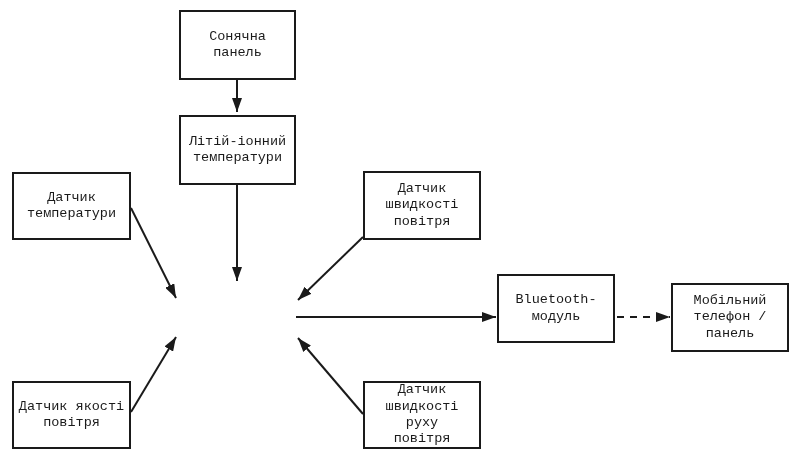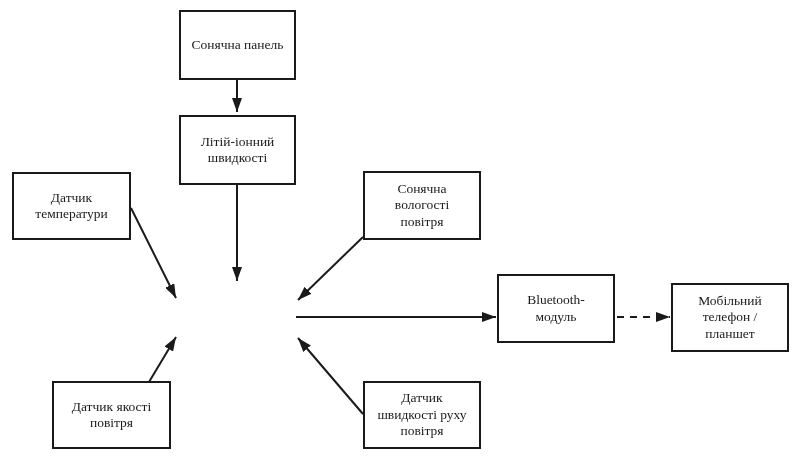--- a/index.html
+++ b/index.html
@@ -5,21 +5,21 @@
   html, body {
     margin: 0;
     padding: 0;
     background: #ffffff;
   }
   .canvas {
     position: relative;
     width: 798px;
     height: 458px;
     background: #ffffff;
-    font-family: Liberation Serif, serif;
+    font-family: Liberation Mono, monospace;
     overflow: hidden;
   }
   .edges {
     position: absolute;
     left: 0;
     top: 0;
     width: 798px;
     height: 458px;
     pointer-events: none;
   }
@@ -39,21 +39,21 @@
     line-height: 1.22;
     color: #1a1a1a;
     padding: 2px 4px;
   }
   
   .n-solar      { left: 179px; top:  10px; width: 117px; height: 70px; }
   .n-battery    { left: 179px; top: 115px; width: 117px; height: 70px; }
   .n-temp       { left:  12px; top: 172px; width: 119px; height: 68px; }
   .n-humidity   { left: 363px; top: 171px; width: 118px; height: 69px; }
   .n-mcu        { left: 178px; top: 283px; width: 118px; height: 69px; }
-  .n-quality    { left:  12px; top: 381px; width: 119px; height: 68px; margin-left: 40px; }
+  .n-quality    { left:  12px; top: 381px; width: 119px; height: 68px; }
   .n-speed      { left: 363px; top: 381px; width: 118px; height: 68px; }
   .n-bluetooth  { left: 497px; top: 274px; width: 118px; height: 69px; }
   .n-mobile     { left: 671px; top: 283px; width: 118px; height: 69px; }
 </style>
 </head>
 <body>
 
 <div class="canvas">
 
   <svg class="edges" width="798" height="458" viewBox="0 0 798 458" xmlns="http://www.w3.org/2000/svg">
@@ -71,30 +71,30 @@
     <line x1="296" y1="317" x2="496" y2="317" stroke="#1a1a1a" stroke-width="2" marker-end="url(#arrow)"></line>
     <line x1="617" y1="317" x2="670" y2="317" stroke="#1a1a1a" stroke-width="2" stroke-dasharray="7 6" marker-end="url(#arrow)"></line>
   </svg>
 
   <div class="node n-solar">
     <span class="label">Сонячна панель</span>
   </div>
 
   <div class="node n-battery">
     <span class="label">Літій-іонний
-швидкості</span>
+температури</span>
   </div>
 
   <div class="node n-temp">
     <span class="label">Датчик
 температури</span>
   </div>
 
   <div class="node n-humidity">
-    <span class="label">Сонячна вологості
+    <span class="label">Датчик швидкості
 повітря</span>
   </div>
 
 
   <div class="node n-quality">
     <span class="label">Датчик якості
 повітря</span>
   </div>
 
   <div class="node n-speed">
@@ -104,16 +104,16 @@
   </div>
 
   <div class="node n-bluetooth">
     <span class="label">Bluetooth-
 модуль</span>
   </div>
 
   <div class="node n-mobile">
     <span class="label">Мобільний
 телефон /
-планшет</span>
+панель</span>
   </div>
 
 </div>
 
 </body></html>

